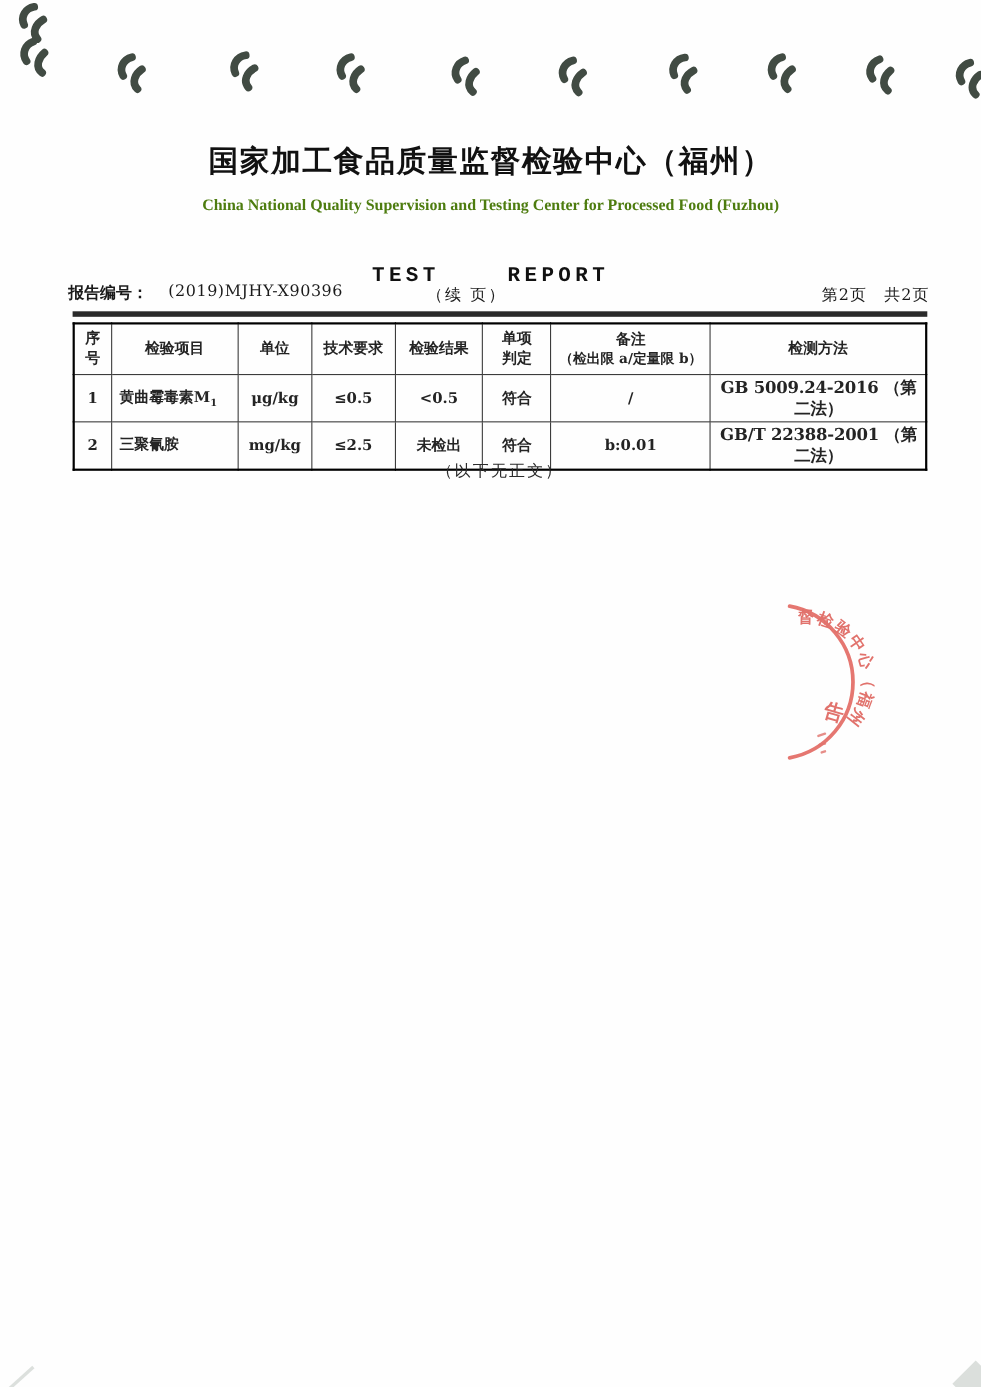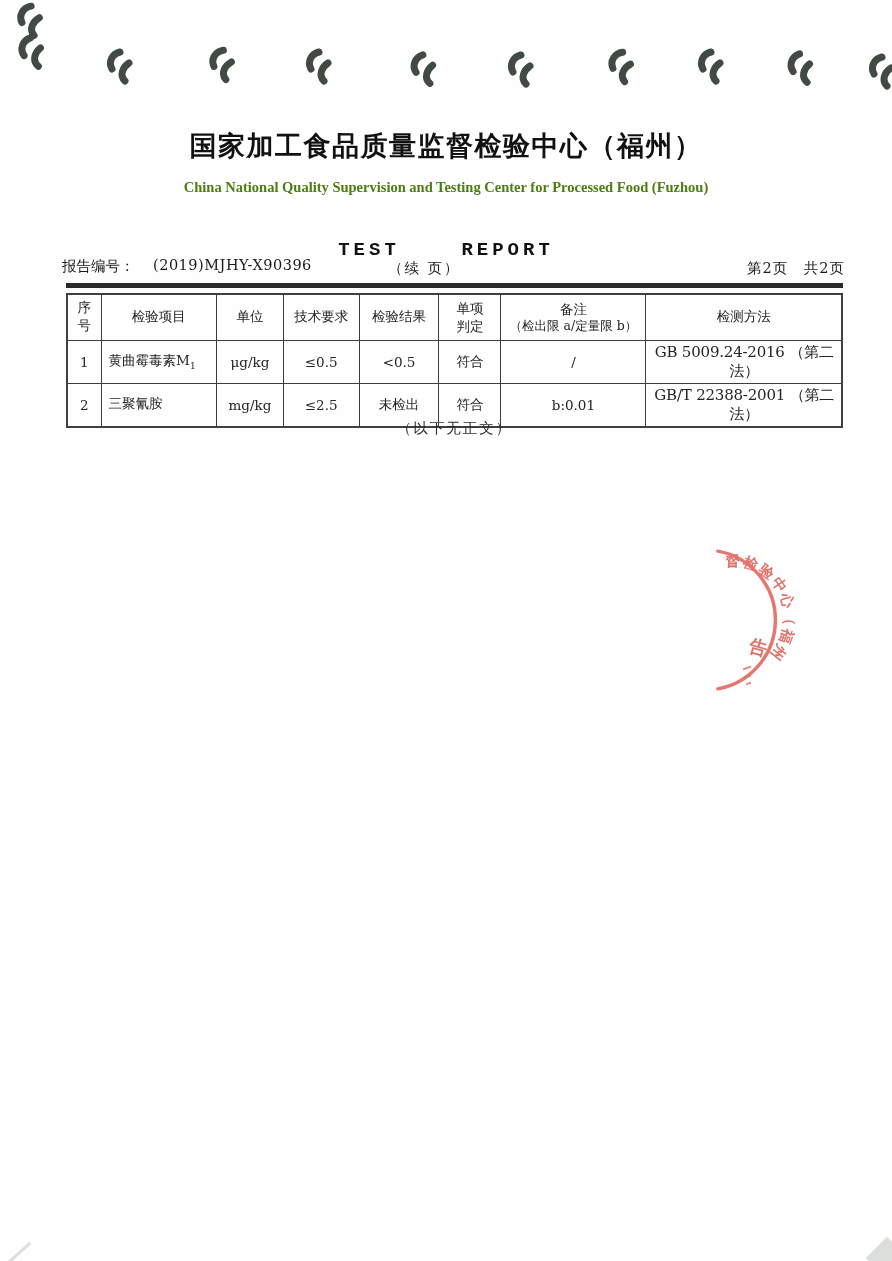--- a/index.html
+++ b/index.html
@@ -24,37 +24,37 @@
     position:absolute; left:0; right:0; top:203px; text-align:center;
     font-size:30px; font-weight:700; letter-spacing:6px; color:#0f0f0f;
   }
   .title-en {
     position:absolute; left:0; right:0; top:239px; text-align:center;
     font-size:19px; font-weight:700; letter-spacing:4px; color:#111;
     white-space:pre; font-family:Liberation Mono, monospace;
   }
   
   .meta-row { position:absolute; left:0; top:257px; width:892px; height:22px; font-size:14.5px; color:#1a1a1a; }
-  .report-no-label { position:absolute; left:62px; top:0; font-weight:400; }
+  .report-no-label { position:absolute; left:62px; top:0; font-weight:700; }
   .report-no-value { position:absolute; left:153px; top:0; letter-spacing:0.5px; }
   .continuation     { position:absolute; left:388px; top:2px; letter-spacing:2px; }
   .page-indicator   { position:absolute; right:47px; top:2px; letter-spacing:1px; }
   
   .rule { position:absolute; left:66px; top:283px; width:777px; height:4.5px; background:#2a2a2a; }
   
   .report-table {
     position:absolute; left:66px; top:293px; width:777px;
     border-collapse:collapse; table-layout:fixed;
     font-size:13.5px; color:#242424;
   }
   .report-table td {
     border:1.5px solid #3c3c3c; text-align:center; vertical-align:middle;
     padding:2px 4px; overflow:hidden;
   }
-  .report-table { border:2px solid #404040; }
+  .report-table { border:2px solid #000000;font-weight:bold; }
   tr.head-row  { height:46px; }
   tr.data-row  { height:40px; }
   td.cell-item   { text-align:left; padding-left:7px; }
   td.cell-method { text-align:center; padding-left:5px; font-size:15px; letter-spacing:-0.2px; }
   .two-line div { line-height:1.35; }
   .remark-sub { font-size:12.5px; }
   sub { font-size:9px; }
   
   .end-note {
     position:absolute; left:66px; top:419px; width:777px; text-align:center;

